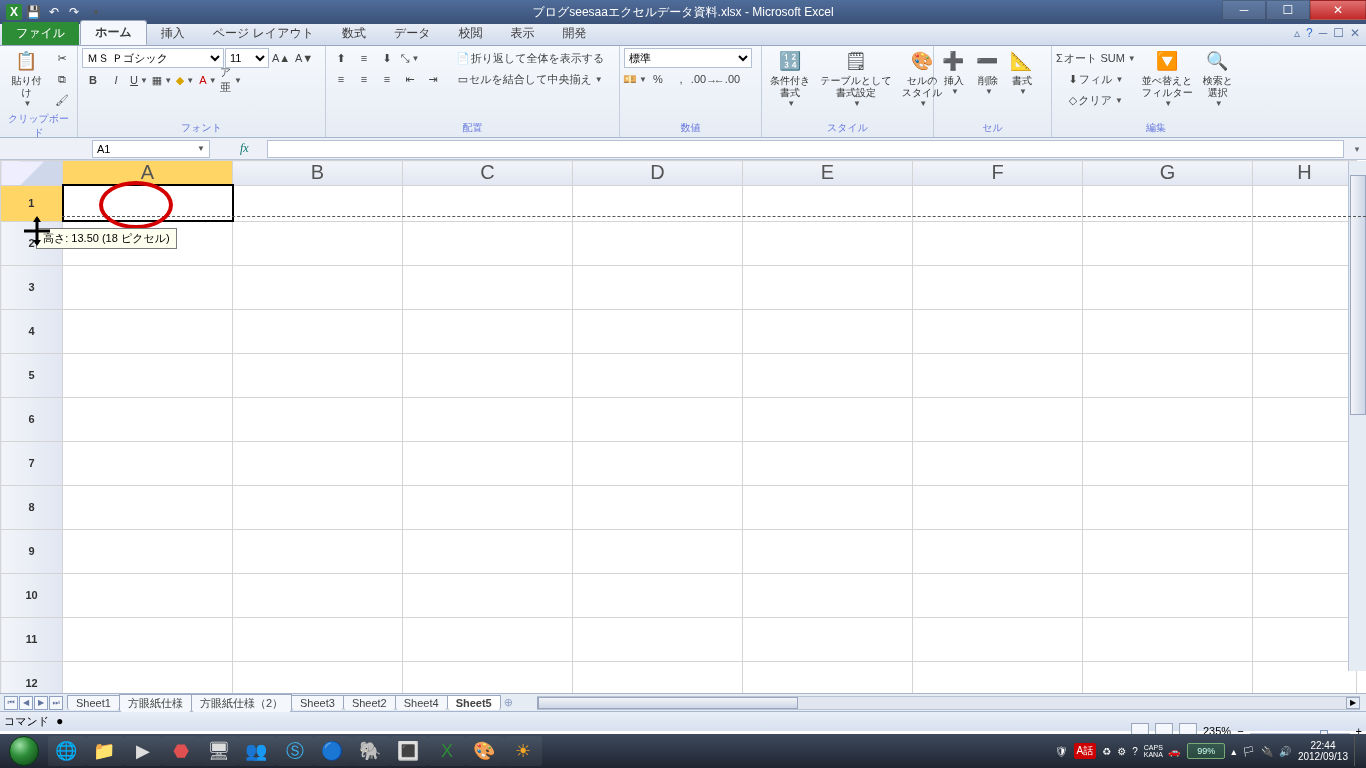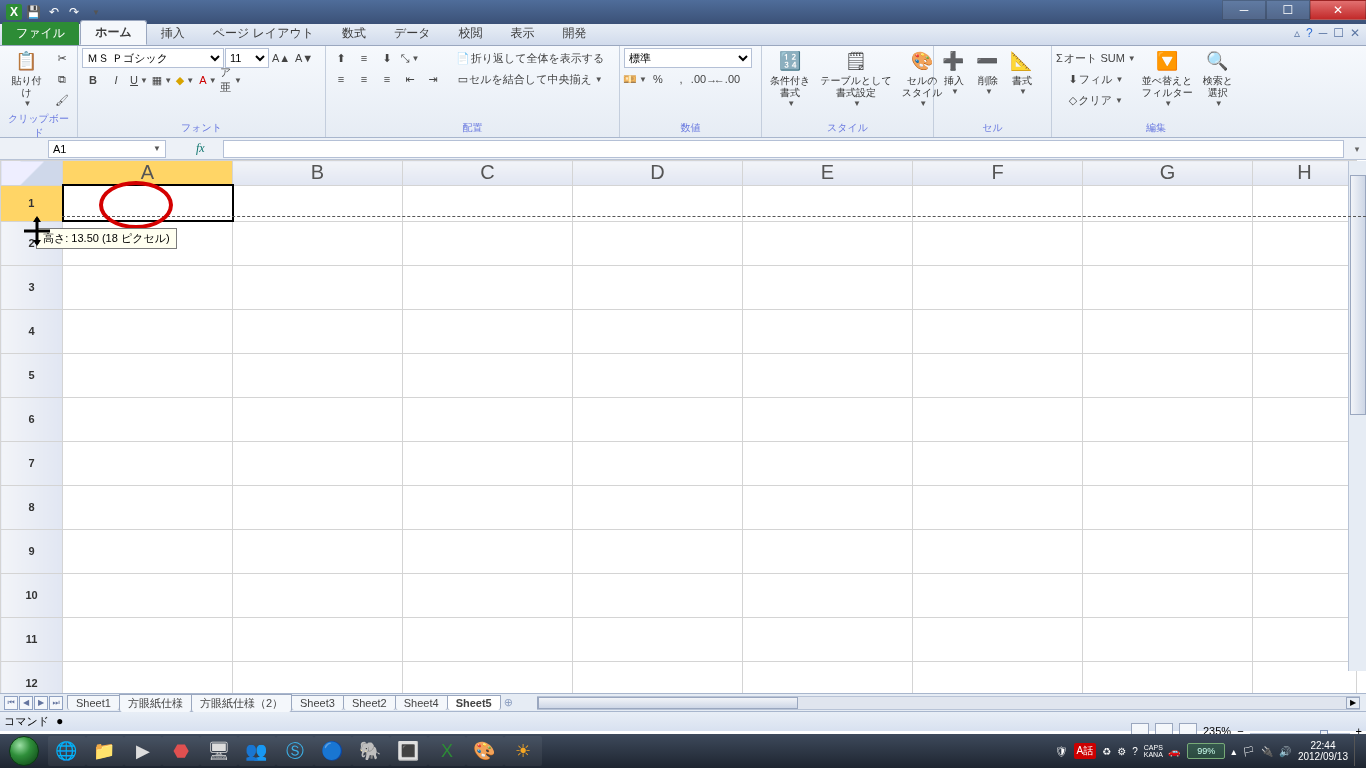--- a/index.html
+++ b/index.html
@@ -30,21 +30,21 @@
 .bigbtn { display:flex; flex-direction:column; align-items:center; justify-content:center; padding:2px 4px; font-size:10px; color:#333; cursor:pointer; text-align:center; line-height:1.2; }
 .bigbtn .ic { width:24px; height:24px; display:flex; align-items:center; justify-content:center; font-size:18px; margin-bottom:1px; }
 .smbtn { width:22px; height:20px; display:flex; align-items:center; justify-content:center; font-size:11px; color:#444; cursor:pointer; }
 .col { display:flex; flex-direction:column; gap:1px; }
 .row { display:flex; gap:1px; }
 select.ribbon-sel { font-size:11px; height:20px; border:1px solid #b4c0d6; background:#fff; }
 .dd { font-size:8px; color:#555; margin-left:2px; }
 
 
 .fbar { height:22px; background:#edf1f7; border-bottom:1px solid #b8c3d6; display:flex; align-items:center; }
-.namebox { width:118px; height:18px; background:#fff; border:1px solid #b4c0d6; margin-left:48px; padding:0 4px; display:flex; align-items:center; font-size:11px; }
+.namebox { width:118px; height:18px; background:#fff; border:1px solid #b4c0d6; margin-left:92px; padding:0 4px; display:flex; align-items:center; font-size:11px; }
 .namebox .ddl { margin-left:auto; font-size:8px; color:#555; }
 .fx { margin:0 18px 0 30px; font-style:italic; color:#0f766e; font-size:12px;font-family:Liberation Serif, serif; }
 .formula-input { flex:1; height:18px; border:1px solid #b4c0d6; background:#fff; margin-right:4px; }
 .fbar-exp { width:18px; text-align:center; color:#666; font-size:9px; }
 
 
 .grid { position:relative; height:533px; background:#fff; overflow:hidden; }
 .grid table { border-collapse:collapse; table-layout:fixed; }
 .grid th, .grid td { border:1px solid #d4d4d4; font-size:11px; color:#333; }
 .colhdr th { background:linear-gradient(#f2f4f8,#e1e6f2); height:20px; font-weight:normal; text-align:center; font-size:20px; color:#555; }
@@ -97,20 +97,21 @@
 <body>
 
 <div class="titlebar">
   <div class="qat">
     <span class="qat-icon" style="background:#2d8c36;border-radius:2px;font-weight:bold;">X</span>
     <span class="qat-icon" style="color:#8fd0ff;">💾</span>
     <span class="qat-icon">↶</span>
     <span class="qat-icon">↷</span>
     <span class="qat-icon dd">▼</span>
   </div>
+  <div class="titletext">ブログseesaaエクセルデータ資料.xlsx - Microsoft Excel</div>
   <div class="winbtns">
     <div class="winbtn">─</div>
     <div class="winbtn">☐</div>
     <div class="winbtn close">✕</div>
   </div>
 </div>
 
 <div class="tabs">
   <div class="tab file">ファイル</div>
   <div class="tab active">ホーム</div>

